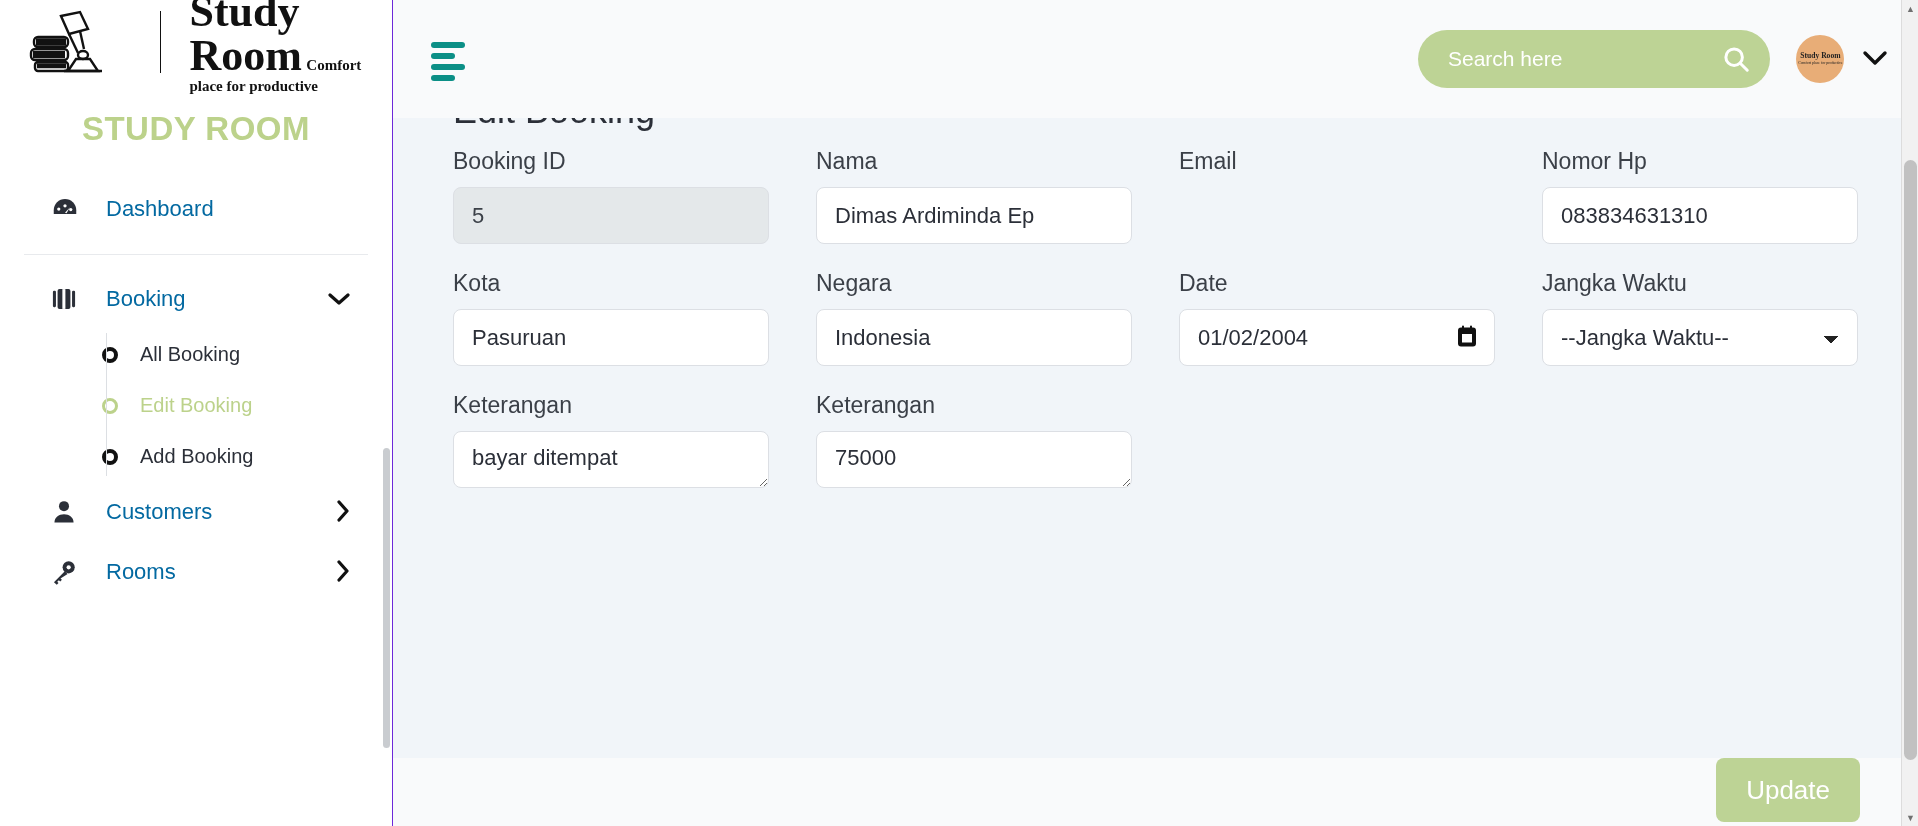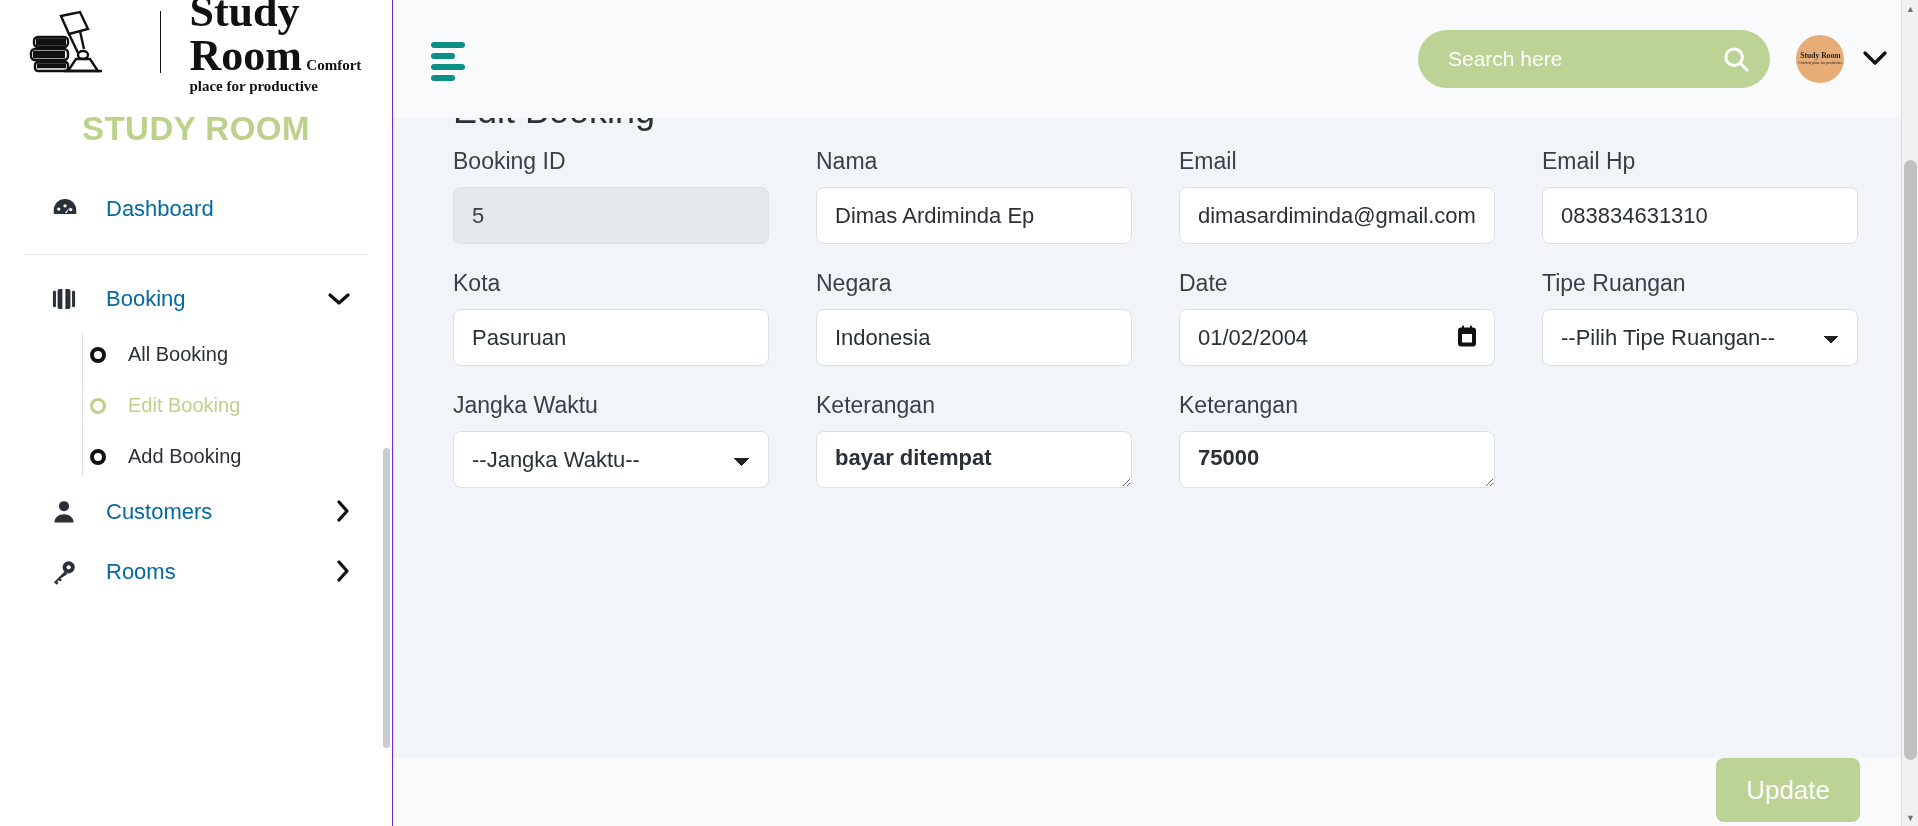--- a/index.html
+++ b/index.html
@@ -93,22 +93,22 @@
     color: #111;
     line-height: 1;
   }
   .nav-sep {
     height: 1px;
     background: #e8eaed;
     margin: 14px 24px 14px 24px;
   }
   .submenu {
     position: relative;
-    margin-left: 82px;
-    padding-left: 16px;
+    margin-left: 106px;
+    padding-left: 4px;
   }
   .submenu::before {
     content: "";
     position: absolute;
     left: 0px;
     top: 4px;
     bottom: 6px;
     width: 1px;
     background: #dcdfe3;
   }
@@ -300,21 +300,20 @@
     top: 50%;
     transform: translateY(-50%);
     pointer-events: none;
     color: #111;
   }
   textarea.ctrl {
     height: 57px;
     padding-top: 13px;
     resize: vertical;
     line-height: 1.2;
-    font-weight: bold;
   }
   .card-footer {
     height: 68px;
     background: #f9fafb;
     display: flex;
     align-items: flex-start;
     justify-content: flex-end;
     padding-right: 58px;
   }
   .btn-update {
@@ -552,25 +551,24 @@
             <input class="ctrl" type="text" disabled="" value="5" style="">
           </div>
 
           <div class="field">
             <label class="field-label">Nama</label>
             <input class="ctrl" type="text" value="Dimas Ardiminda Ep" style="">
           </div>
 
           <div class="field">
             <label class="field-label">Email</label>
-            <input class="ctrl" type="text" value="dimasardiminda@gmail.com" style="">
-          </div>
-
-          <div class="field">
-            <label class="field-label">Email Hp</label>
+          </div>
+
+          <div class="field">
+            <label class="field-label">Nomor Hp</label>
             <input class="ctrl" type="text" value="083834631310" style="">
           </div>
 
           <div class="field">
             <label class="field-label">Kota</label>
             <input class="ctrl" type="text" value="Pasuruan" style="">
           </div>
 
           <div class="field">
             <label class="field-label">Negara</label>
@@ -584,26 +582,20 @@
               <span class="cal-icon">
                 <svg width="20" height="22" viewBox="0 0 20 22" fill="none" stroke="#111" stroke-width="2">
                   <rect x="2" y="3.5" width="16" height="17" rx="2" fill="#111"></rect>
                   <rect x="4" y="8" width="12" height="10.5" fill="#fff"></rect>
                   <path d="M6 1.5 V4 M14 1.5 V4" stroke-linecap="round"></path>
                 </svg>
               </span>
             </div>
           </div>
 
-          <div class="field">
-            <label class="field-label">Tipe Ruangan</label>
-            <select class="ctrl">
-              <option>--Pilih Tipe Ruangan--</option>
-            </select>
-          </div>
 
           <div class="field">
             <label class="field-label">Jangka Waktu</label>
             <select class="ctrl">
               <option>--Jangka Waktu--</option>
             </select>
           </div>
 
           <div class="field">
             <label class="field-label">Keterangan</label>

